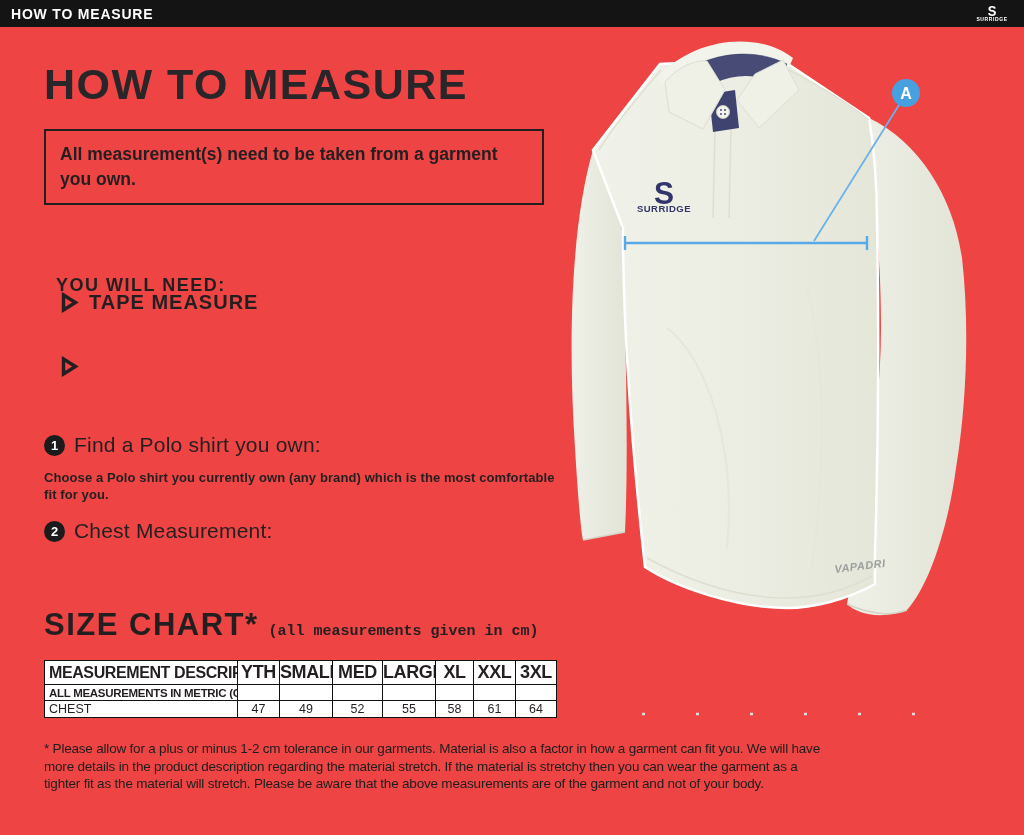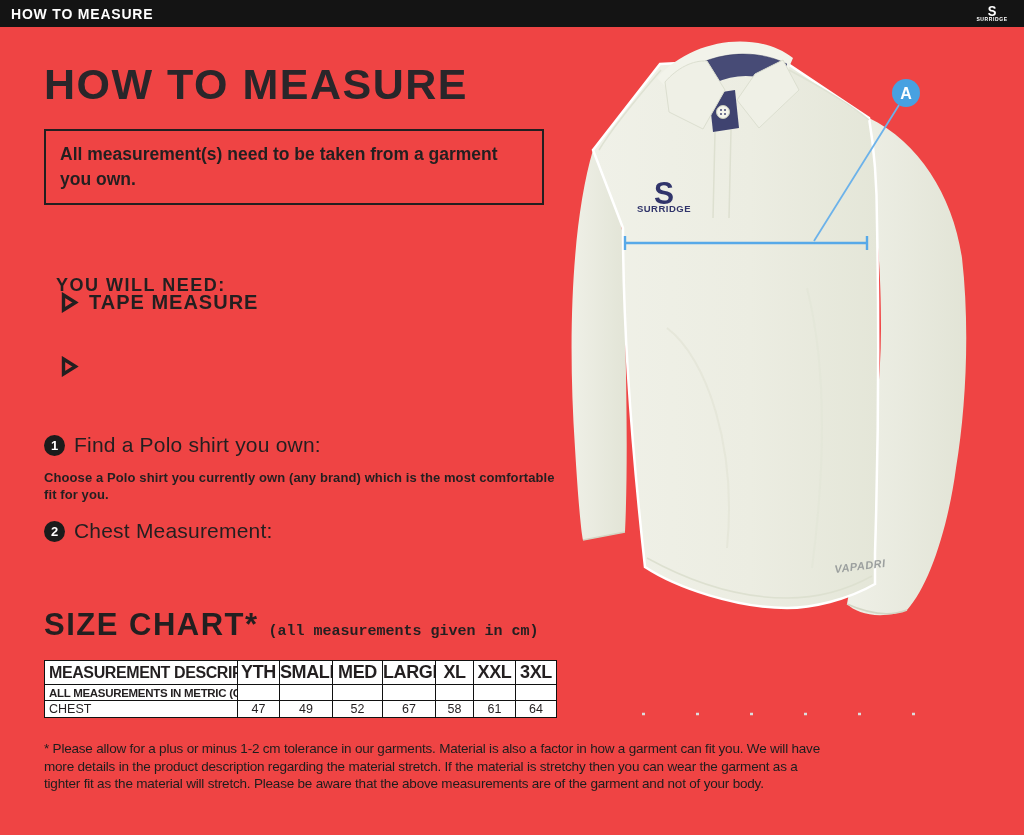--- a/index.html
+++ b/index.html
@@ -174,21 +174,21 @@
           <td></td>
           <td></td>
           <td></td>
           <td></td>
         </tr>
         <tr class="data-row">
           <td>CHEST</td>
           <td>47</td>
           <td>49</td>
           <td>52</td>
-          <td>67</td>
+          <td>55</td>
           <td>58</td>
           <td>61</td>
           <td>64</td>
         </tr>
       </tbody>
     </table>
 
     <p class="footnote">* Please allow for a plus or minus 1-2 cm tolerance in our garments. Material is also a factor in how a garment can fit you. We will have more details in the product description regarding the material stretch.  If the material is stretchy then you can wear the garment as a tighter fit as the material will stretch.  Please be aware that the above measurements are of the garment and not of your body.</p>
   </main>
 

